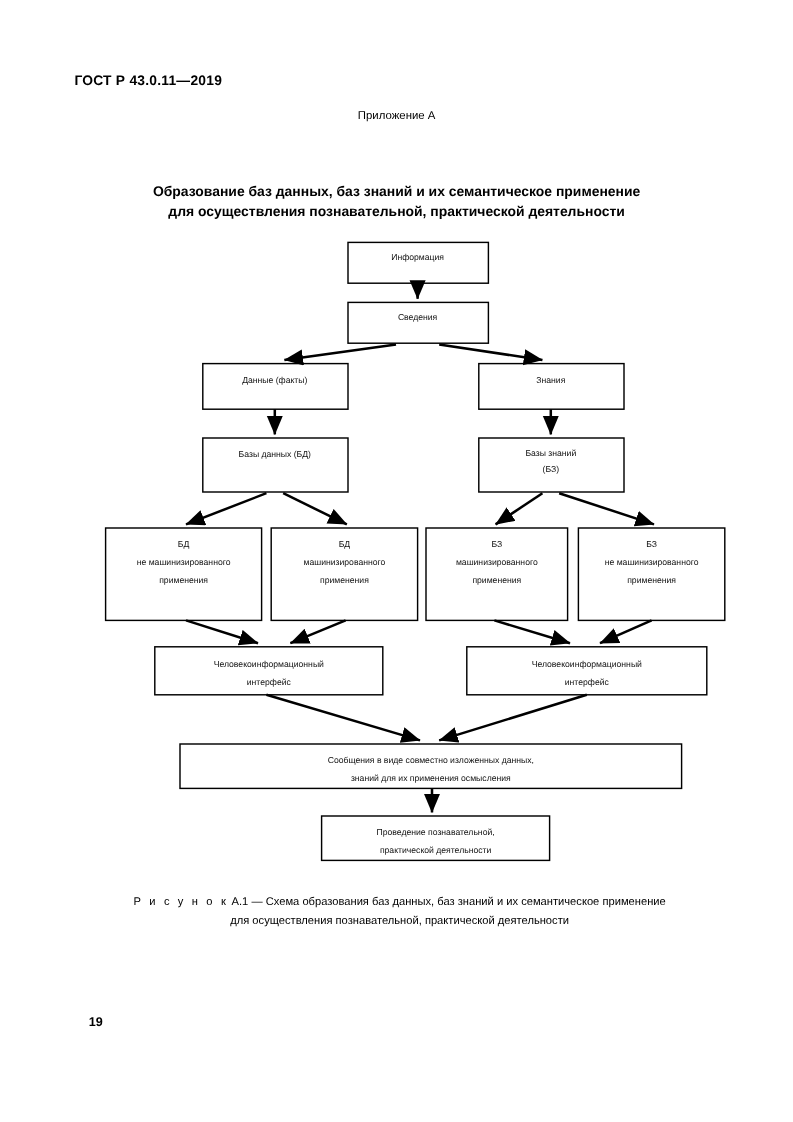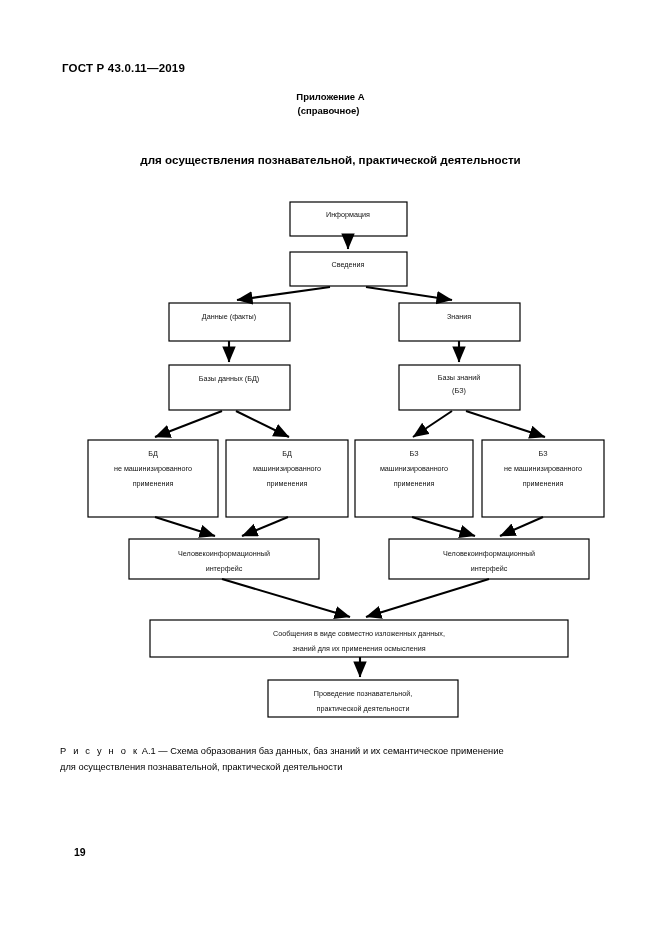--- a/index.html
+++ b/index.html
@@ -13,21 +13,21 @@
   }
   .page { position:absolute; inset:0; }
 
   .doc-header {
     position:absolute; left:62px; top:62px;
     font-size:11.5px; font-weight:bold; letter-spacing:0.2px;
   }
 
   .annex {
     position:absolute; left:0; right:0; top:90px;
-    text-align:center; font-size:9.5px; font-weight:bold; line-height:14px;
+    text-align:center; font-size:9.5px; font-weight:normal; line-height:14px;
   }
   .annex div { display:block; }
   .annex .annex-sub { padding-right:4px; }
 
   .title-block {
     position:absolute; left:60px; right:60px; top:151px;
     text-align:center; font-weight:bold; font-size:11.6px; line-height:17px;
   }
 
   .figure {
@@ -37,42 +37,42 @@
 
   .box-label {
     font-family:"Liberation Sans", sans-serif;
     font-size:7.2px;
     fill:#111111;
     text-anchor:middle;
   }
 
   .caption {
     position:absolute; left:60px; right:55px; top:743px;
-    text-align:left; font-size:9.3px; line-height:16px;
+    text-align:center; font-size:9.3px; line-height:16px;
   }
   .caption .sp { letter-spacing:2.2px; }
 
   .page-number {
     position:absolute; left:74px; top:846px;
     font-size:10.5px; font-weight:bold;
   }
 </style>
 </head>
 <body>
 
 <div class="page">
 
   <div class="doc-header">ГОСТ Р 43.0.11—2019</div>
 
   <div class="annex">
     <div>Приложение А</div>
-    <div class="annex-sub">(справочное)</div>
   </div>
 
   <div class="title-block">
+    <div>Образование баз данных, баз знаний и их семантическое применение</div>
     <div>для осуществления познавательной, практической деятельности</div>
   </div>
 
   <div class="figure">
     <svg width="661" height="545" viewBox="0 0 661 545" xmlns="http://www.w3.org/2000/svg">
       <defs>
         <marker id="ah" markerWidth="9" markerHeight="9" refX="7.4" refY="3.2" orient="auto" markerUnits="strokeWidth">
           <path d="M0,0 L7.6,3.2 L0,6.4 z" fill="#000000"></path>
         </marker>
       </defs>

